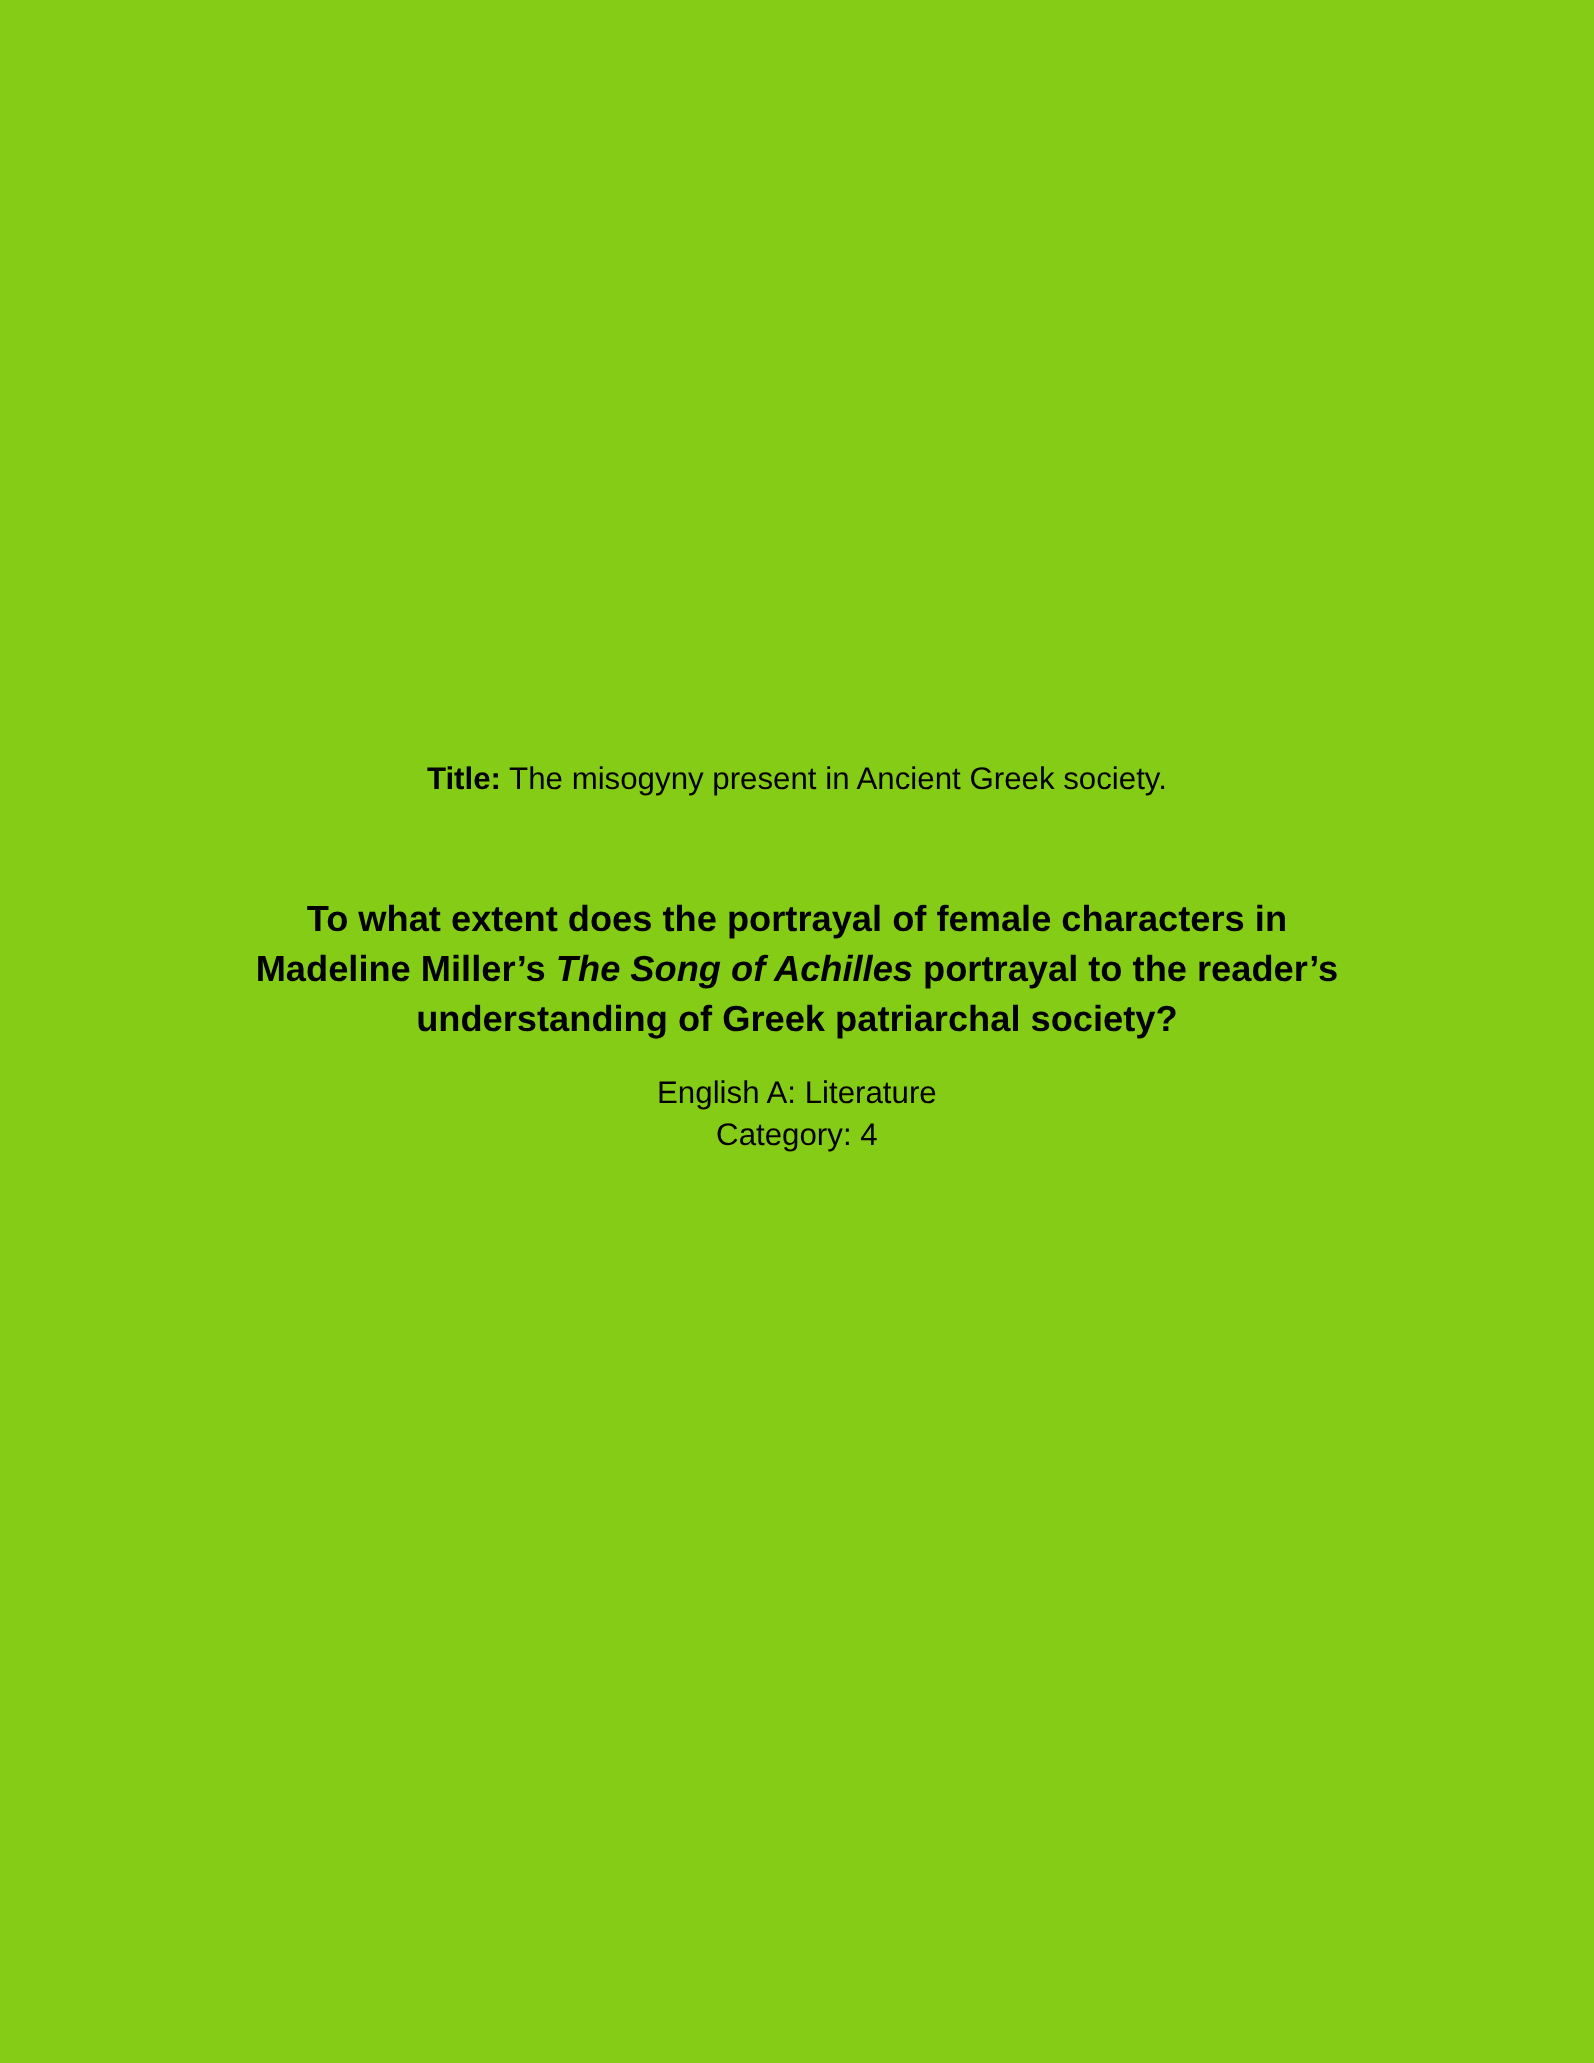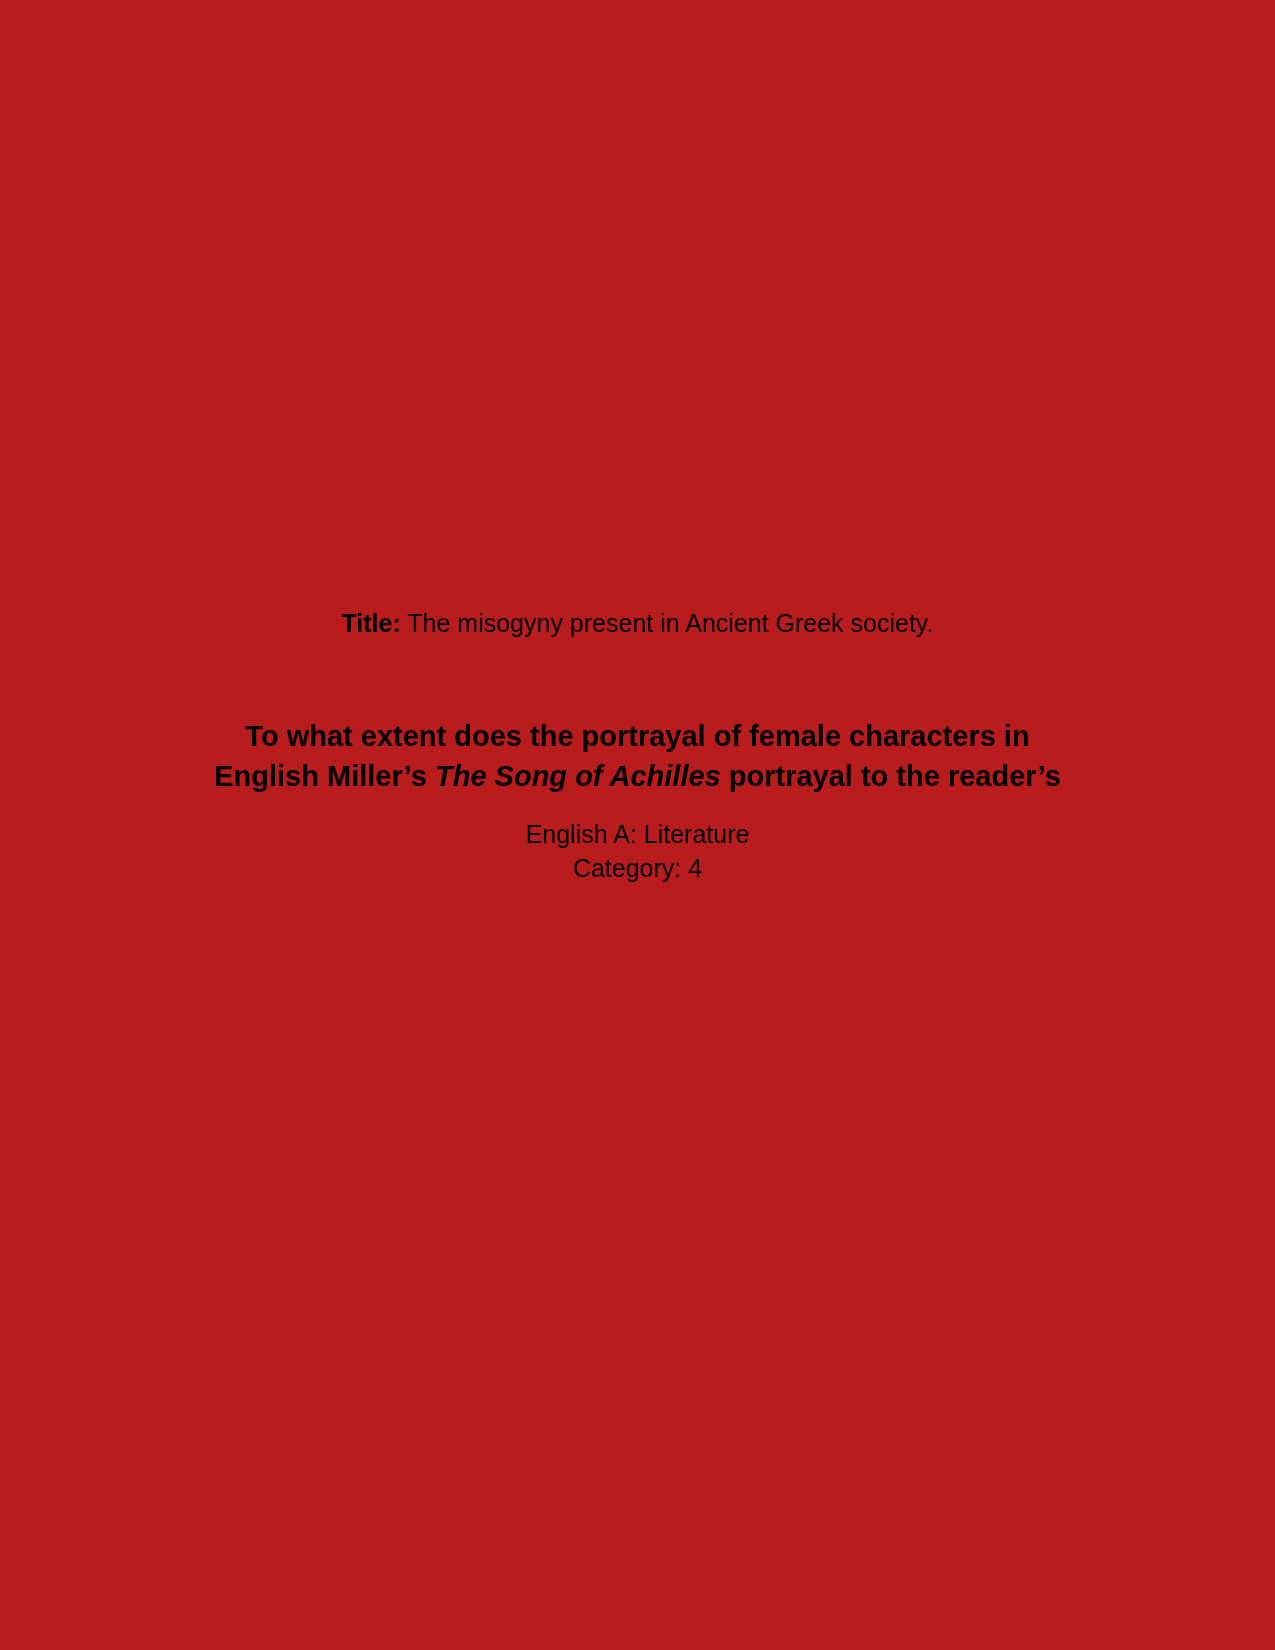--- a/index.html
+++ b/index.html
@@ -5,21 +5,21 @@
   html, body {
     margin: 0;
     padding: 0;
     background: #ffffff;
   }
   .page {
     position: relative;
     width: 1275px;
     height: 1650px;
     margin: 0 auto;
-    background: #b91c1c;
+    background: #84cc16;
     color: #000000;
     font-family: "Liberation Sans", sans-serif;
     box-sizing: border-box;
     padding: 606px 150px 0 150px;
     text-align: center;
     overflow: hidden;
   }
   .title-line {
     margin: 0;
     font-size: 25px;
@@ -54,21 +54,22 @@
 </style>
 </head>
 <body>
 
 <div class="page">
 
   <p class="title-line"><strong>Title:</strong><span> The misogyny present in Ancient Greek society.</span></p>
 
   <h1 class="research-question">
       <span class="rq-line">To what extent does the portrayal of female characters in</span>
-      <span class="rq-line"><span>English Miller’s </span><em>The Song of Achilles</em><span> portrayal to the reader’s</span></span>
+      <span class="rq-line"><span>Madeline Miller’s </span><em>The Song of Achilles</em><span> portrayal to the reader’s</span></span>
+      <span class="rq-line">understanding of Greek patriarchal society?</span>
     </h1>
 
   <div class="meta">
     <p>English A: Literature</p>
     <p>Category: 4</p>
   </div>
 
 </div>
 
 </body></html>

